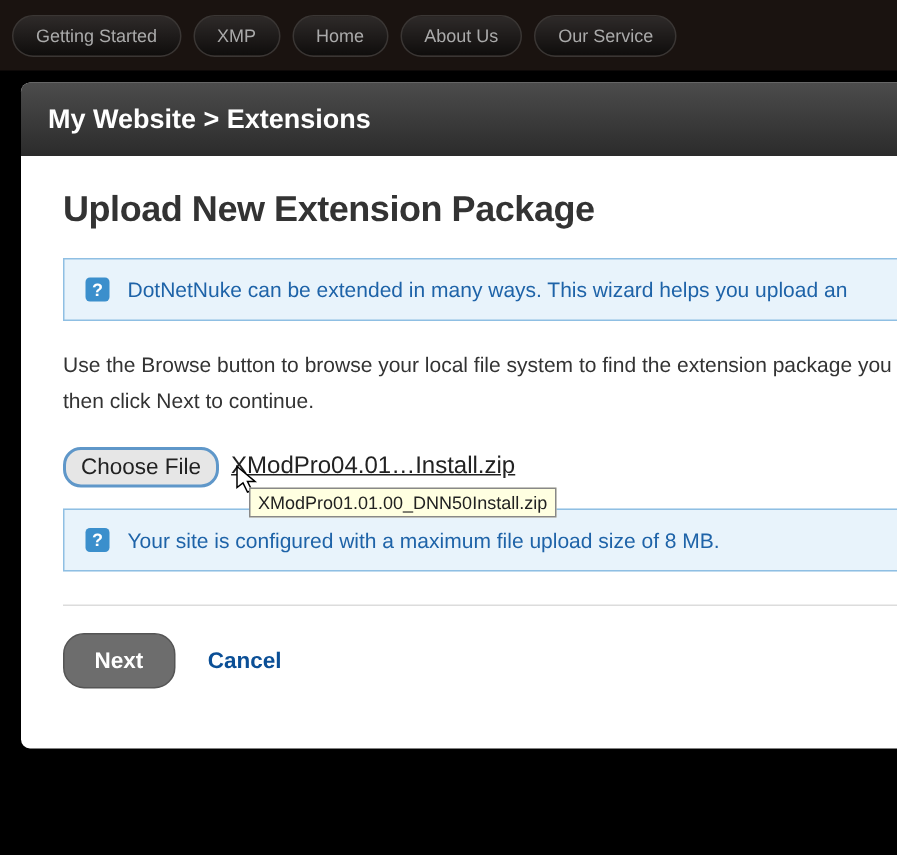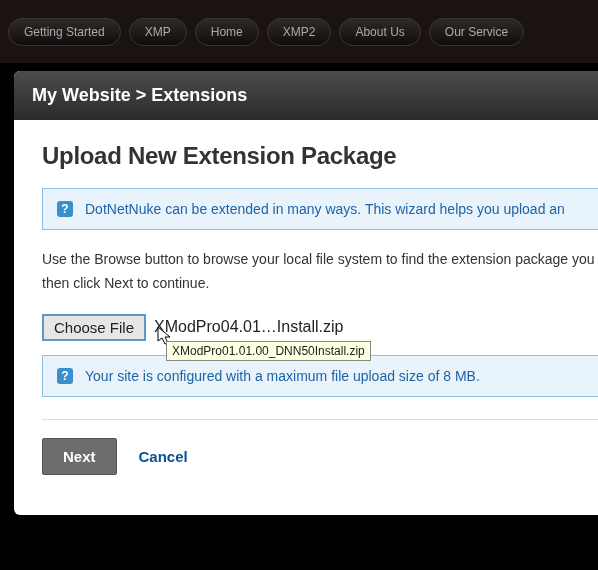--- a/index.html
+++ b/index.html
@@ -6,21 +6,21 @@
   body {
     font-family: Arial, Helvetica, sans-serif;
     background: #000;
     width: 598px;
     height: 570px;
     overflow: hidden;
     position: relative;
   }
   .topnav {
     background: #1a1310;
-    height: 63px;
+    height: 47px;
     display: flex;
     align-items: center;
     padding-left: 8px;
     gap: 8px;
   }
   .topnav .tab {
     background: linear-gradient(#2e2a29, #0f0d0c);
     color: #aaa;
     font-size: 12px;
     padding: 6px 15px;
@@ -87,29 +87,30 @@
   .file-row {
     display: flex;
     align-items: center;
     gap: 8px;
     margin-bottom: 14px;
     position: relative;
   }
   .choose-btn {
     background: #e6e6e6;
     border: 2px solid #5f97c9;
-    border-radius: 0;
+    border-radius: 12px;
     padding: 3px 10px;
     font-size: 15px;
     color: #222;
     cursor: pointer;
   }
   .file-name {
     font-size: 16px;
     color: #222;
+    text-decoration: underline;
   }
   .cursor {
     position: absolute;
     left: 115px;
     top: 12px;
     pointer-events: none;
   }
   .tooltip {
     position: absolute;
     left: 124px;
@@ -133,39 +134,38 @@
     align-items: center;
     gap: 22px;
   }
   .next-btn {
     background: #6d6d6d;
     color: #fff;
     border: 1px solid #555;
     font-size: 15px;
     font-weight: bold;
     padding: 9px 20px;
-    border-radius: 2px;
+    border-radius: 14px;
     cursor: pointer;
   }
   .cancel-link {
     color: #0b4f96;
     font-size: 15px;
     font-weight: bold;
     cursor: pointer;
     text-align: right;
   }
 </style>
 </head>
 <body>
 
 <div class="topnav">
   <div class="tab">Getting Started</div>
   <div class="tab">XMP</div>
   <div class="tab">Home</div>
-  <div class="tab">XMP2</div>
   <div class="tab">About Us</div>
   <div class="tab">Our Service</div>
 </div>
 
 <div class="panel">
   <div class="panel-header">My Website &gt; Extensions</div>
   <div class="panel-body">
     <h2 class="main-title">Upload New Extension Package</h2>
 
     <div class="info-box">

